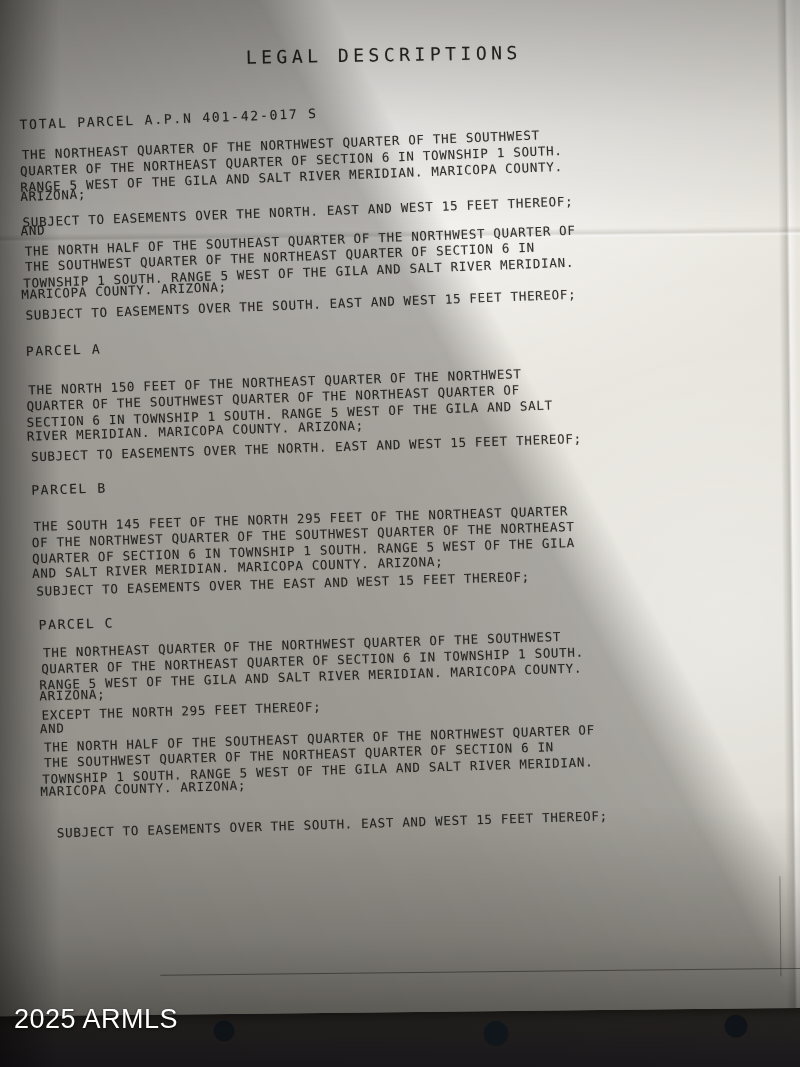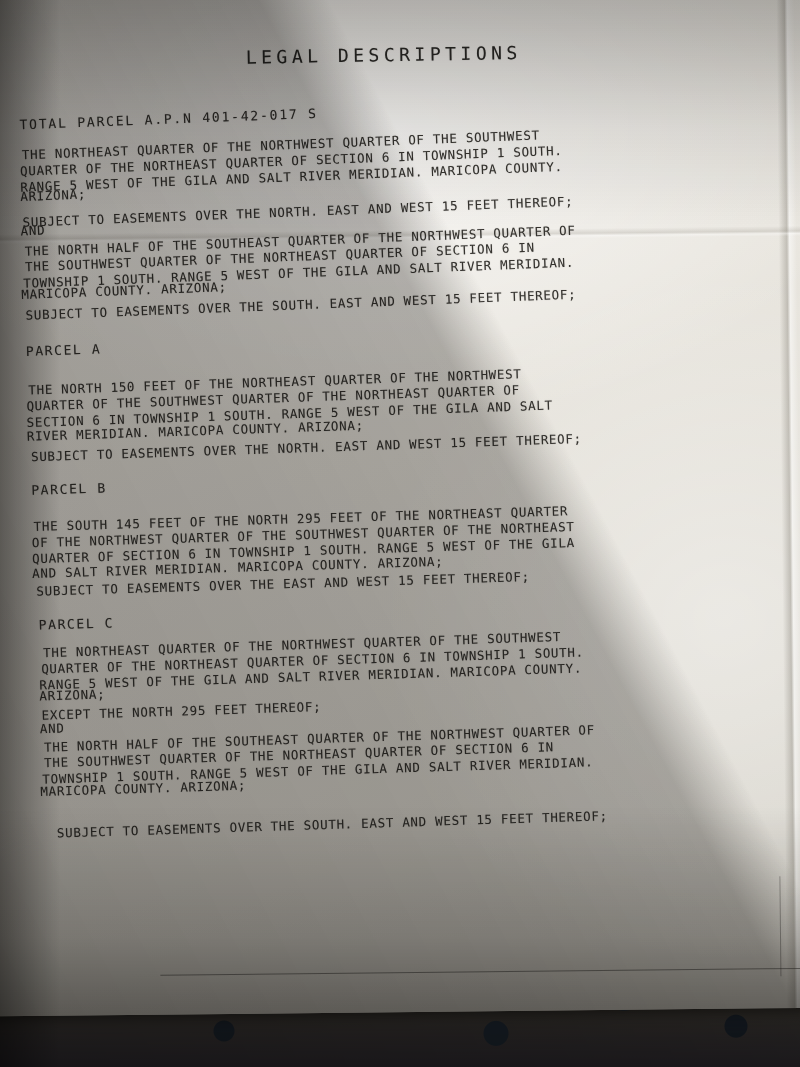--- a/index.html
+++ b/index.html
@@ -251,14 +251,15 @@
       <div class="sheet-rule"></div>
       <div class="sheet-rule2"></div>
     </div>
   </div>
 
   <div class="shadow-main"></div>
   <div class="shadow-soft-top"></div>
   <div class="shadow-left"></div>
   <div class="shadow-bottom"></div>
 
+  <div class="watermark">2025 ARMLS</div>
 
 </div>
 
 </body></html>

